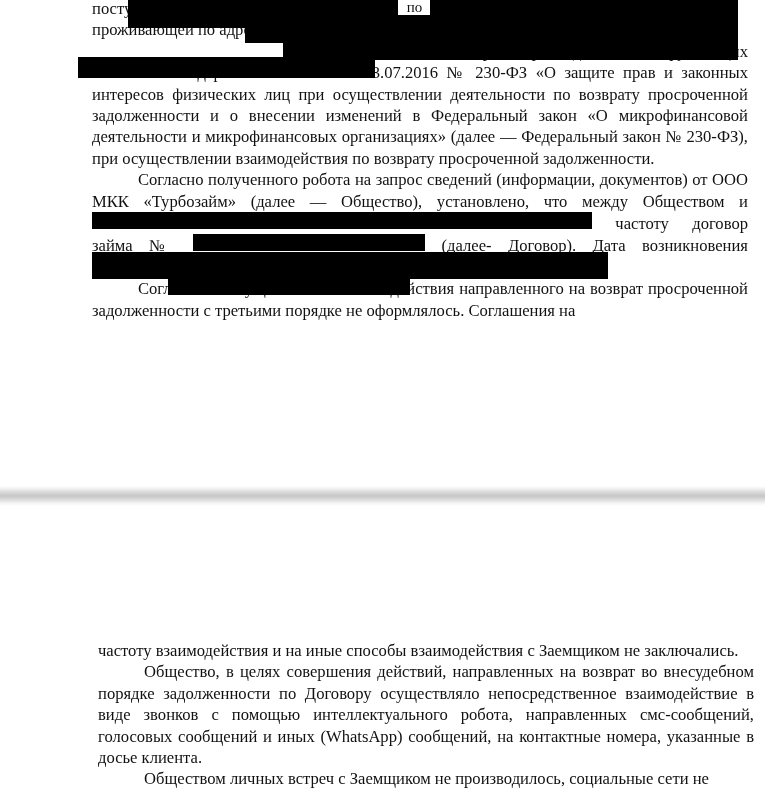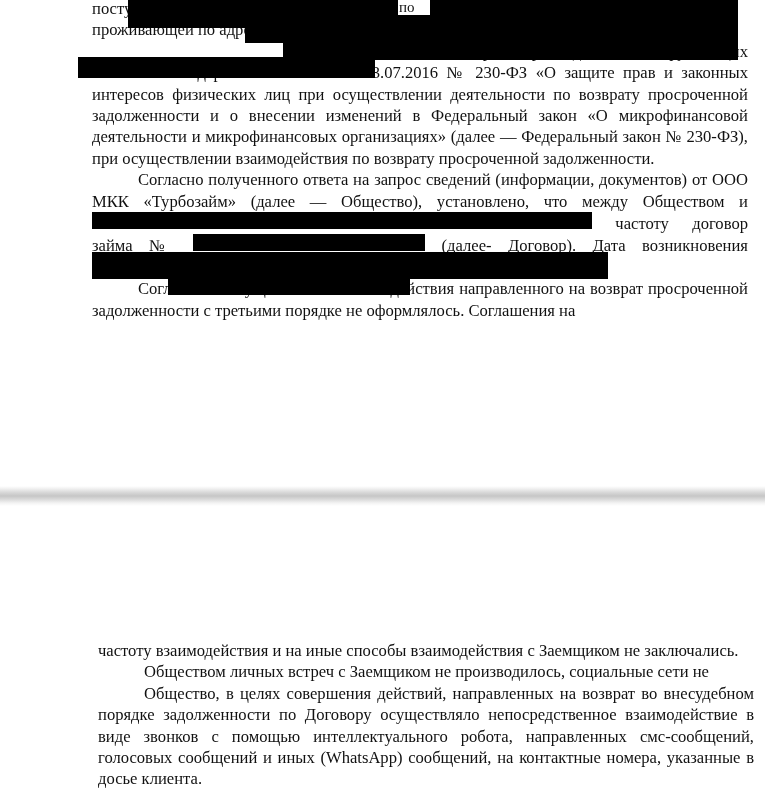--- a/index.html
+++ b/index.html
@@ -96,21 +96,21 @@
     <p style="text-align:right;">
       <span>о неправомерных действиях, нарушающих</span>
     </p>
 
     <p>
       <span>положение Федерального закона от 03.07.2016 № 230-ФЗ «О защите прав и законных интересов физических лиц при осуществлении деятельности по возврату просроченной задолженности и о внесении изменений в Федеральный закон «О микрофинансовой деятельности и микрофинансовых организациях» (далее — Федеральный закон № 230-ФЗ), при осуществлении взаимодействия по возврату просроченной задолженности.</span>
     </p>
 
 
     <p class="indent">
-      <span>Согласно полученного ответа на запрос сведений (информации, документов) от ООО МКК «Турбозайм» (далее — Общество), установлено, что между Обществом и</span>
+      <span>Согласно полученного робота на запрос сведений (информации, документов) от ООО МКК «Турбозайм» (далее — Общество), установлено, что между Обществом и</span>
       <span class="redact-inline" style="width:500px;"></span>
       <span>частоту договор</span>
       <span>займа №</span>
       <span class="redact-inline" style="width:232px;"></span>
       <span>(далее- Договор). Дата возникновения просроченной задолженности — 11.07.2023.</span>
     </p>
 
     <p class="indent">
       <span>Согласие на осуществление взаимодействия направленного на возврат просроченной задолженности с третьими порядке не оформлялось. Соглашения на</span>
     </p>
@@ -126,33 +126,33 @@
 
   <span class="redact" style="left:283px; top:41px; width:455px; height:19px;"></span>
 
   <span class="redact" style="left:78px; top:57px; width:297px; height:21px;"></span>
 
   <span class="redact" style="left:92px; top:252px; width:516px; height:27px;"></span>
 
   <span class="redact" style="left:168px; top:274px; width:242px; height:21px;"></span>
 
   <span class="nobreak" style="position:absolute; left:399px; top:-1px; width:31px; height:16px;
-               background:#ffffff; font-size:15px; line-height:16px; text-align:left;">по</span>
+               background:#ffffff; font-size:15px; line-height:16px; text-align:center;">по</span>
 </div>
 
 <div class="page-gap"></div>
 
 <div class="page page-two">
   <div class="textblock" style="top:134px;">
 
     <p>
       <span>частоту взаимодействия и на иные способы взаимодействия с Заемщиком не заключались.</span>
     </p>
 
     <p class="indent">
-      <span>Обществом личных встреч с Заемщиком не производилось, социальные сети не</span>
+      <span>Общество, в целях совершения действий, направленных на возврат во внесудебном порядке задолженности по Договору осуществляло непосредственное взаимодействие в виде звонков с помощью интеллектуального робота, направленных смс-сообщений, голосовых сообщений и иных (WhatsApp) сообщений, на контактные номера, указанные в досье клиента.</span>
     </p>
 
     <p class="indent">
-      <span>Общество, в целях совершения действий, направленных на возврат во внесудебном порядке задолженности по Договору осуществляло непосредственное взаимодействие в виде звонков с помощью интеллектуального робота, направленных смс-сообщений, голосовых сообщений и иных (WhatsApp) сообщений, на контактные номера, указанные в досье клиента.</span>
+      <span>Обществом личных встреч с Заемщиком не производилось, социальные сети не</span>
     </p>
   </div>
 </div>
 
 </body></html>

